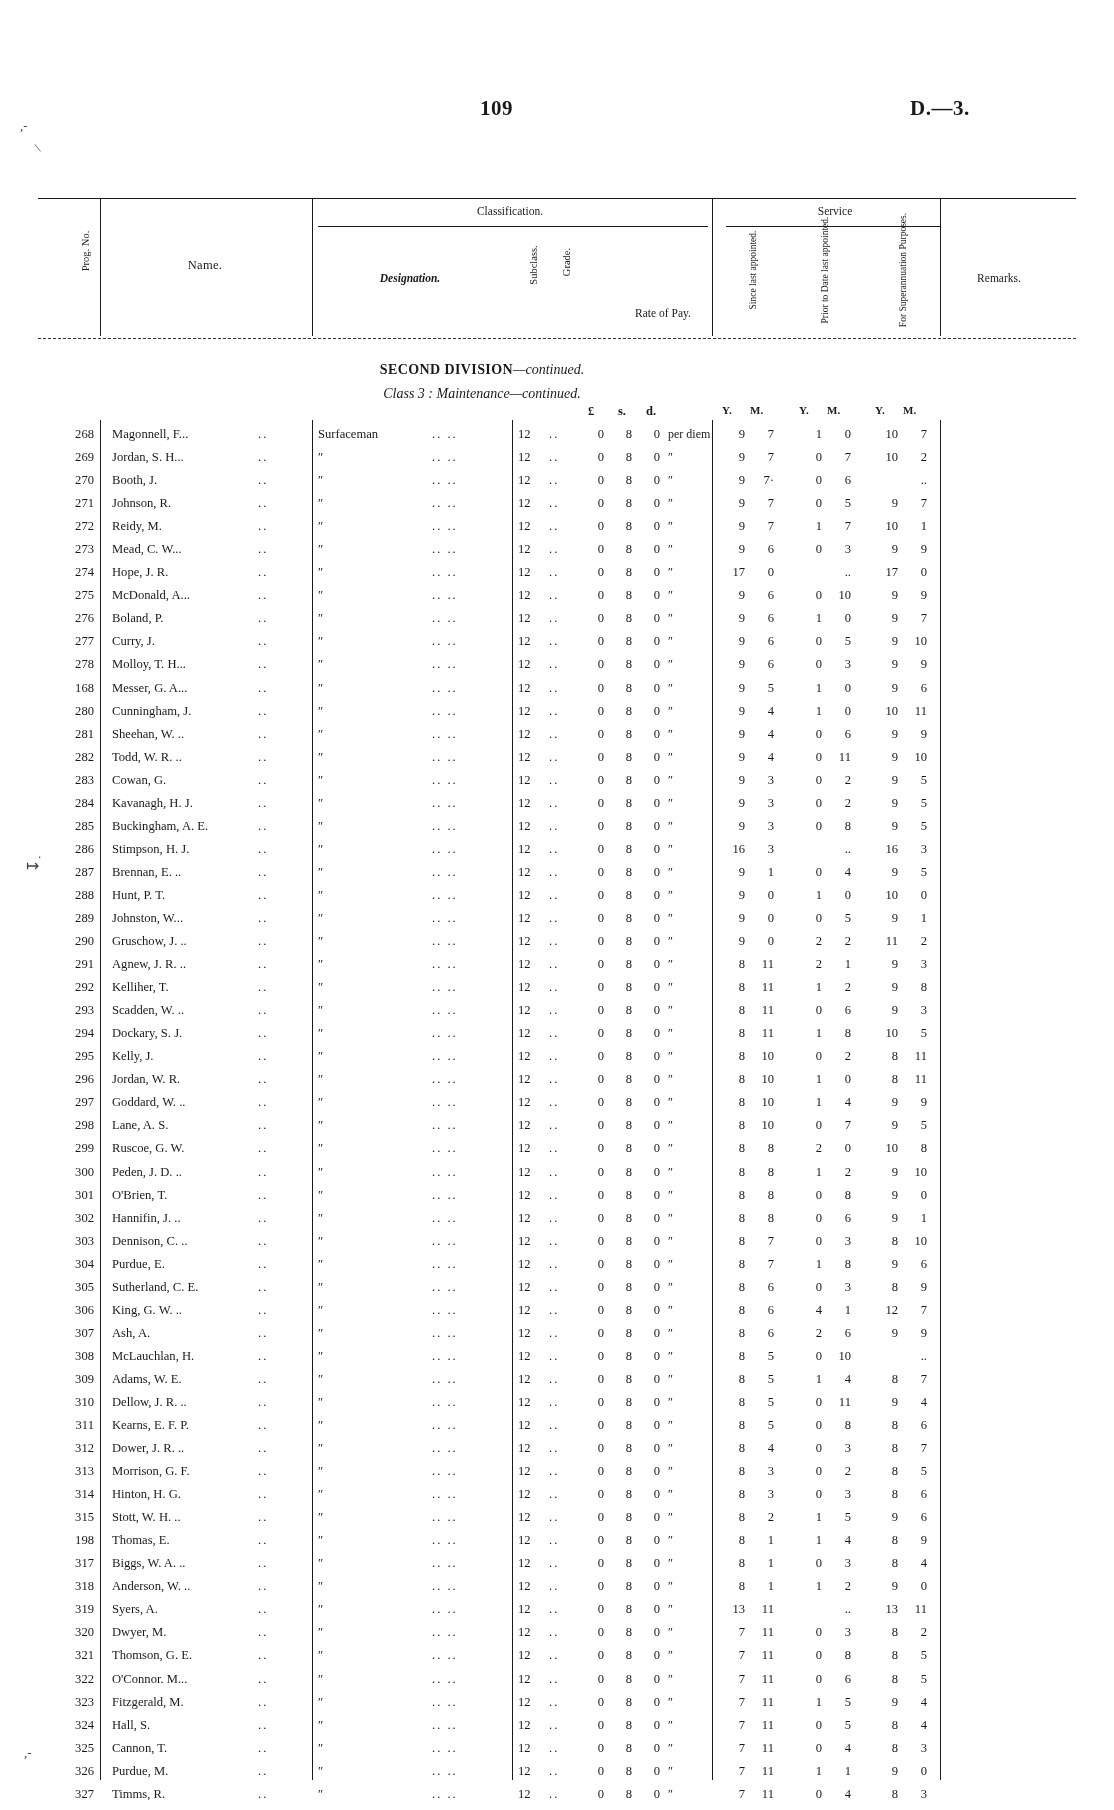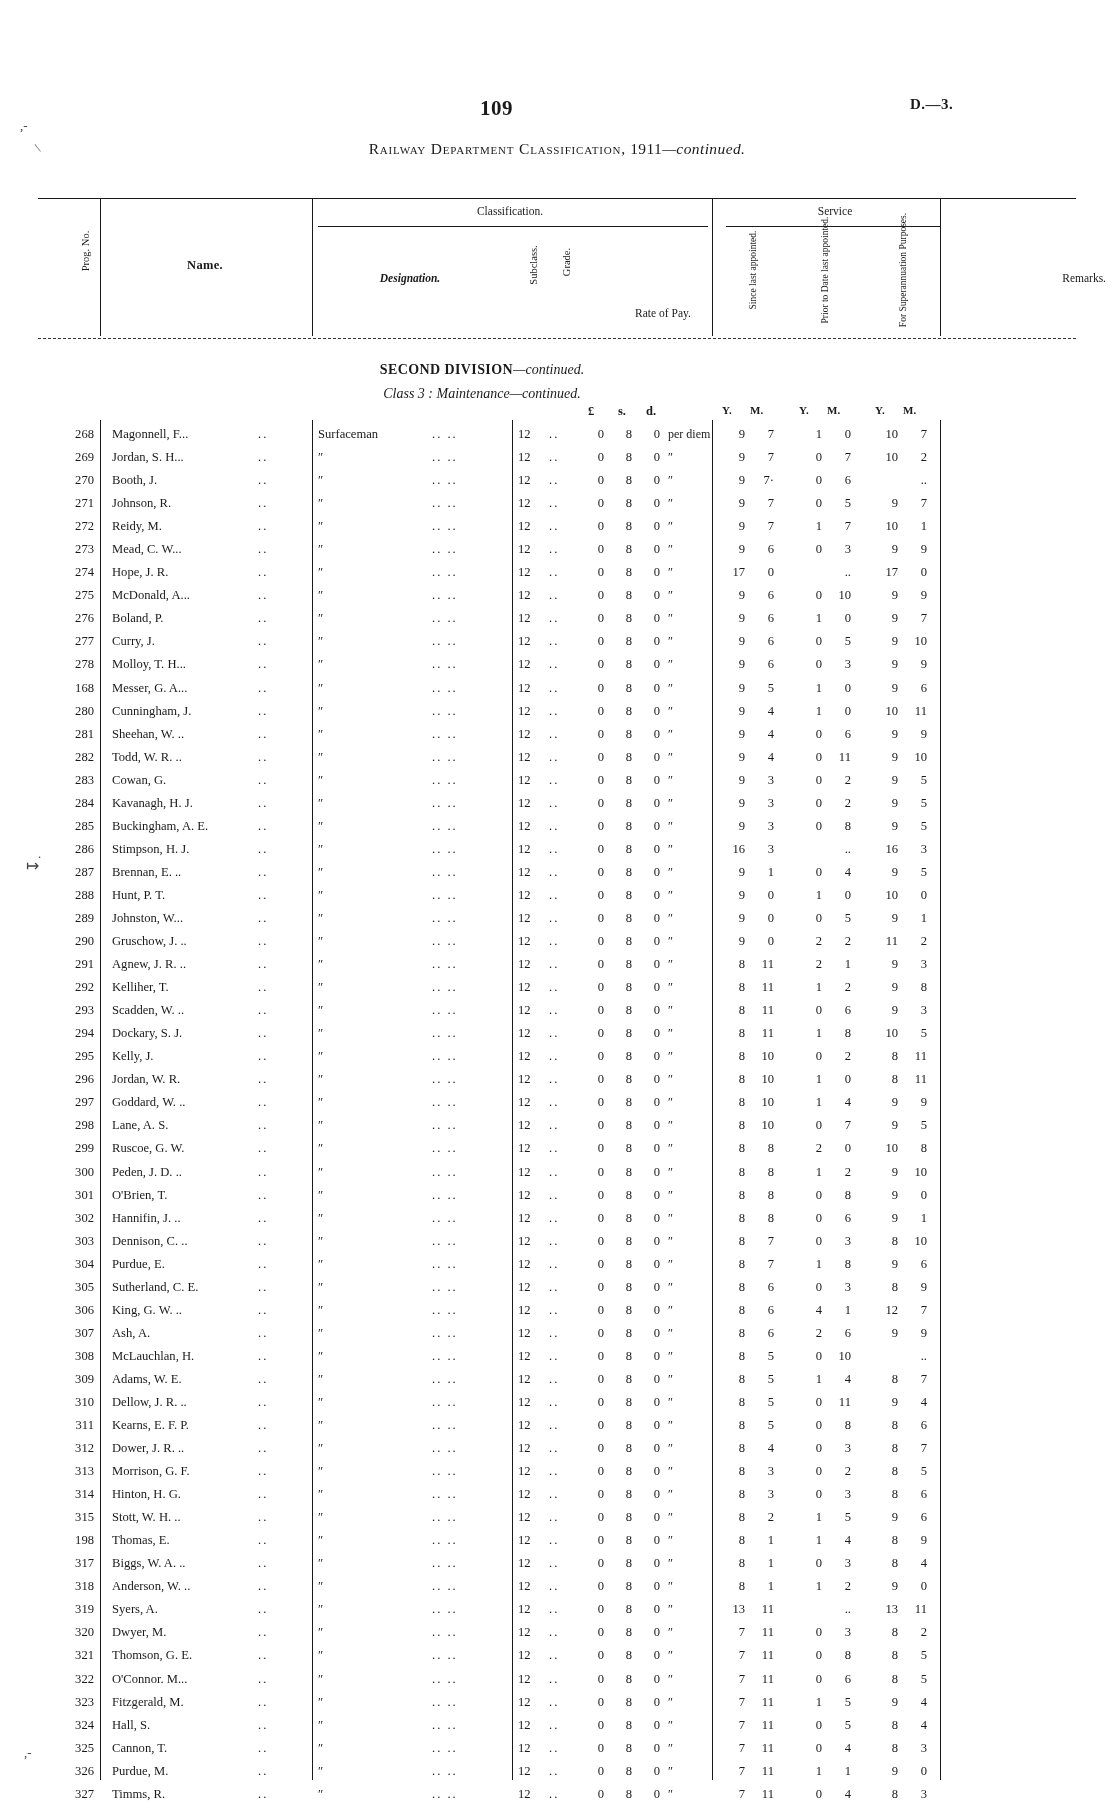--- a/index.html
+++ b/index.html
@@ -28,21 +28,21 @@
     left: 480px;
     top: 96px;
     font-size: 21px;
     font-weight: bold;
     letter-spacing: .5px;
   }
   .doc-code {
     position: absolute;
     left: 910px;
     top: 96px;
-    font-size: 15px;
+    font-size: 21px;
     font-weight: bold;
     letter-spacing: .5px;
   }
   .running-title {
     position: absolute;
     left: 0;
     top: 140px;
     width: 1114px;
     text-align: center;
     font-size: 15.5px;
@@ -80,21 +80,21 @@
   .vert {
     position: absolute;
     font-size: 10.5px;
     white-space: nowrap;
     transform-origin: 0 0;
     transform: rotate(-90deg);
     line-height: 1.1;
     text-align: center;
   }
   .hdr-name {
-    font-weight: bold;
+    font-weight: normal;
     font-size: 12.5px;
     letter-spacing: .3px;
   }
 
   
   .caption {
     position: absolute;
     width: 964px;
     left: 0;
     text-align: center;
@@ -162,24 +162,20 @@
 
   <div class="margin-mark" style="left:20px; top:118px;">,-</div>
   <div class="margin-mark" style="left:36px; top:140px; transform:rotate(-20deg);">\</div>
   <div class="margin-mark" style="left:38px; top:846px;">.</div>
   <div class="margin-mark" style="left:26px; top:856px; font-size:16px;">↦</div>
   <div class="margin-mark" style="left:24px; top:1745px;">,-</div>
 
   <div class="page-number">109</div>
   <div class="doc-code">D.—3.</div>
 
-  <div class="running-title">
-    <span class="sc">Railway Department Classification,</span>
-    <span>1911</span><i>—continued.</i>
-  </div>
 
   <div class="rule" style="left:38px; top:198px; width:1038px; height:1px;"></div>
 
   <div class="rule" style="left:312px; top:198px; width:400px; height:0;"></div>
   <div class="rule" style="left:318px; top:226px; width:390px; height:1px;"></div>
   <div class="rule" style="left:726px; top:226px; width:214px; height:1px;"></div>
 
   <div class="vrule" style="left:312px; top:199px; height:137px;"></div>
   <div class="vrule" style="left:712px; top:199px; height:137px;"></div>
   <div class="vrule" style="left:940px; top:199px; height:137px;"></div>
@@ -195,21 +191,21 @@
 
   <div class="vert" style="left:528px; top:320px; width:110px;">Subclass.</div>
   <div class="vert" style="left:561px; top:312px; width:100px;">Grade.</div>
 
   <div class="hdr" style="left:588px; top:272px; width:150px;margin-top:35px;">Rate of Pay.</div>
 
   <div class="vert" style="left:748px; top:336px; width:132px; font-size:9.5px;">Since last appointed.</div>
   <div class="vert" style="left:820px; top:336px; width:132px; font-size:9.5px;">Prior to Date last appointed.</div>
   <div class="vert" style="left:898px; top:336px; width:132px; font-size:9.5px;">For Superannuation Purposes.</div>
 
-  <div class="hdr" style="left:996px; top:272px; width:110px;text-align:right;">Remarks.</div>
+  <div class="hdr" style="left:944px; top:272px; width:110px;">Remarks.</div>
 
   <div class="dashes" style="left:38px; top:338px; width:1038px;"></div>
 
   <div class="caption" style="top:362px;">
     <b>SECOND DIVISION</b><i>—continued.</i>
   </div>
   <div class="caption" style="top:386px;">
     <i>Class 3 :   Maintenance</i><i>—continued.</i>
   </div>
 

